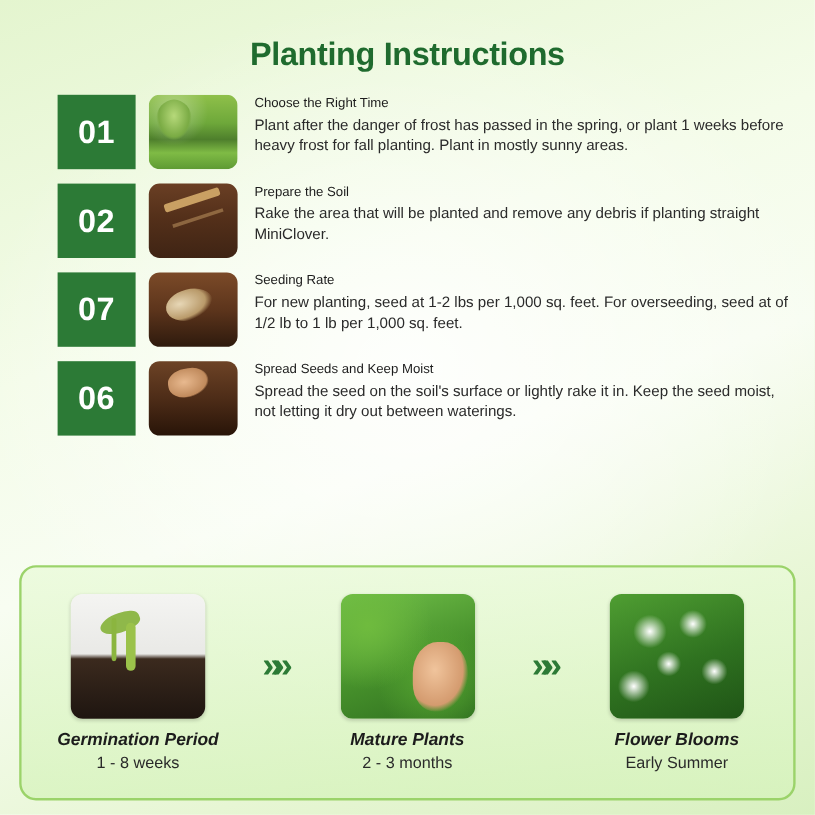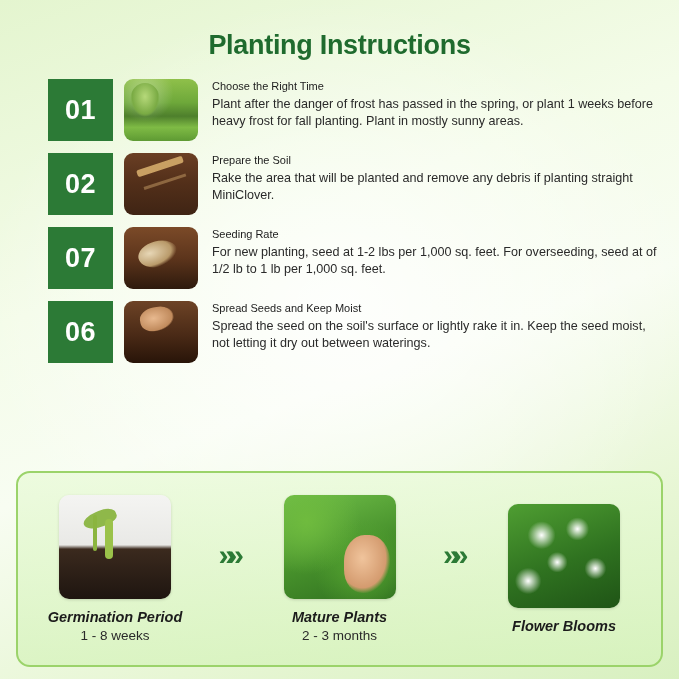--- a/index.html
+++ b/index.html
@@ -280,17 +280,18 @@
       <div class="stage-photo sp-mature"></div>
       <div class="stage-title">Mature Plants</div>
       <div class="stage-sub">2 - 3 months</div>
     </div>
 
     <div class="arrow">»»</div>
 
     <div class="stage">
       <div class="stage-photo sp-bloom"></div>
       <div class="stage-title">Flower Blooms</div>
+      <div class="stage-sub">Early Summer</div>
     </div>
 
   </div>
 
 </div>
 
 </body></html>

